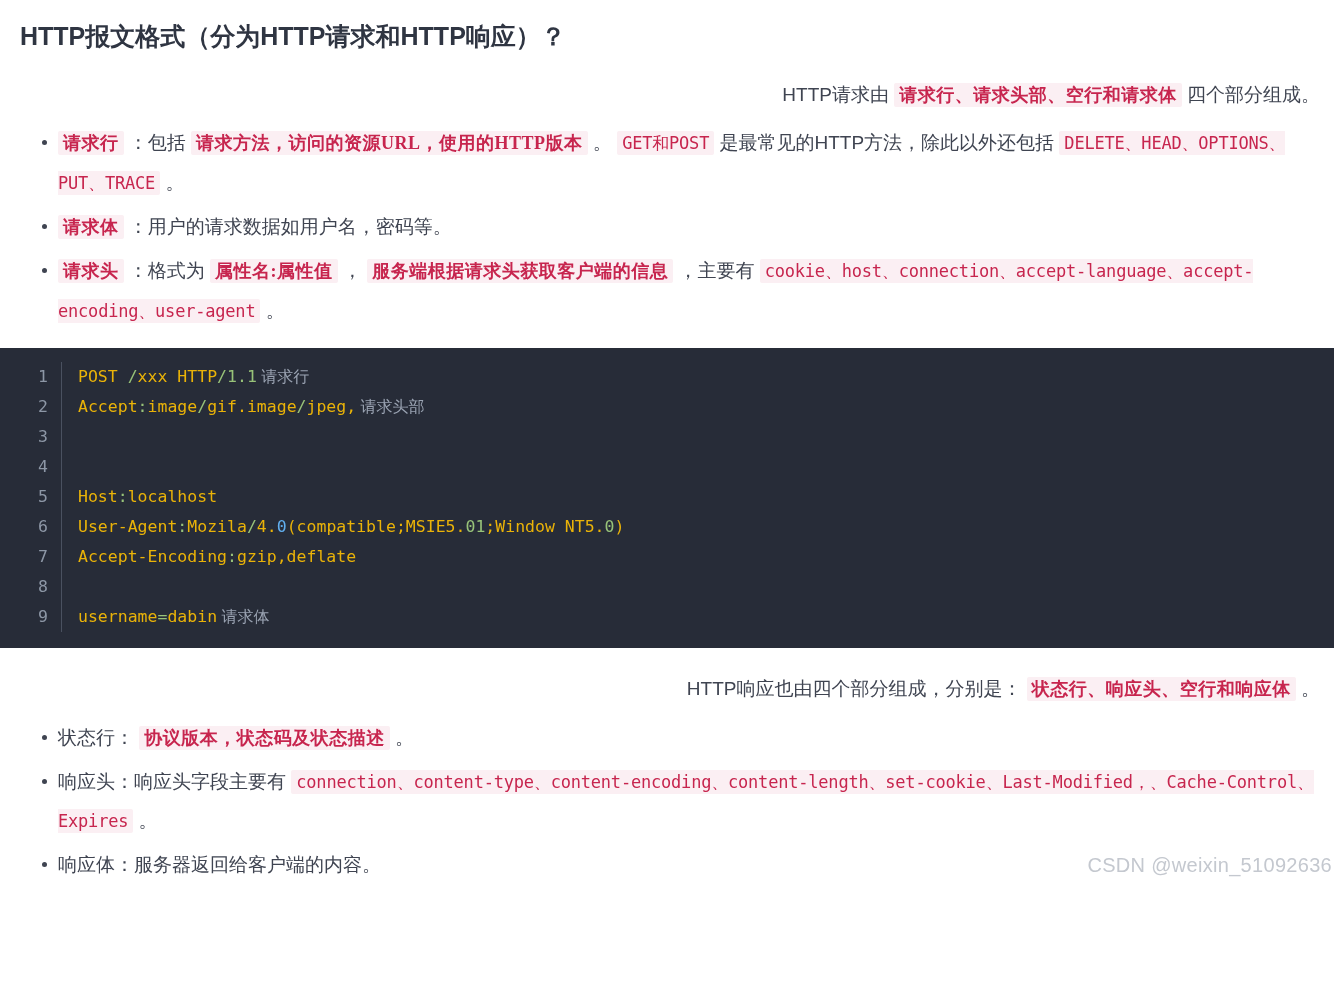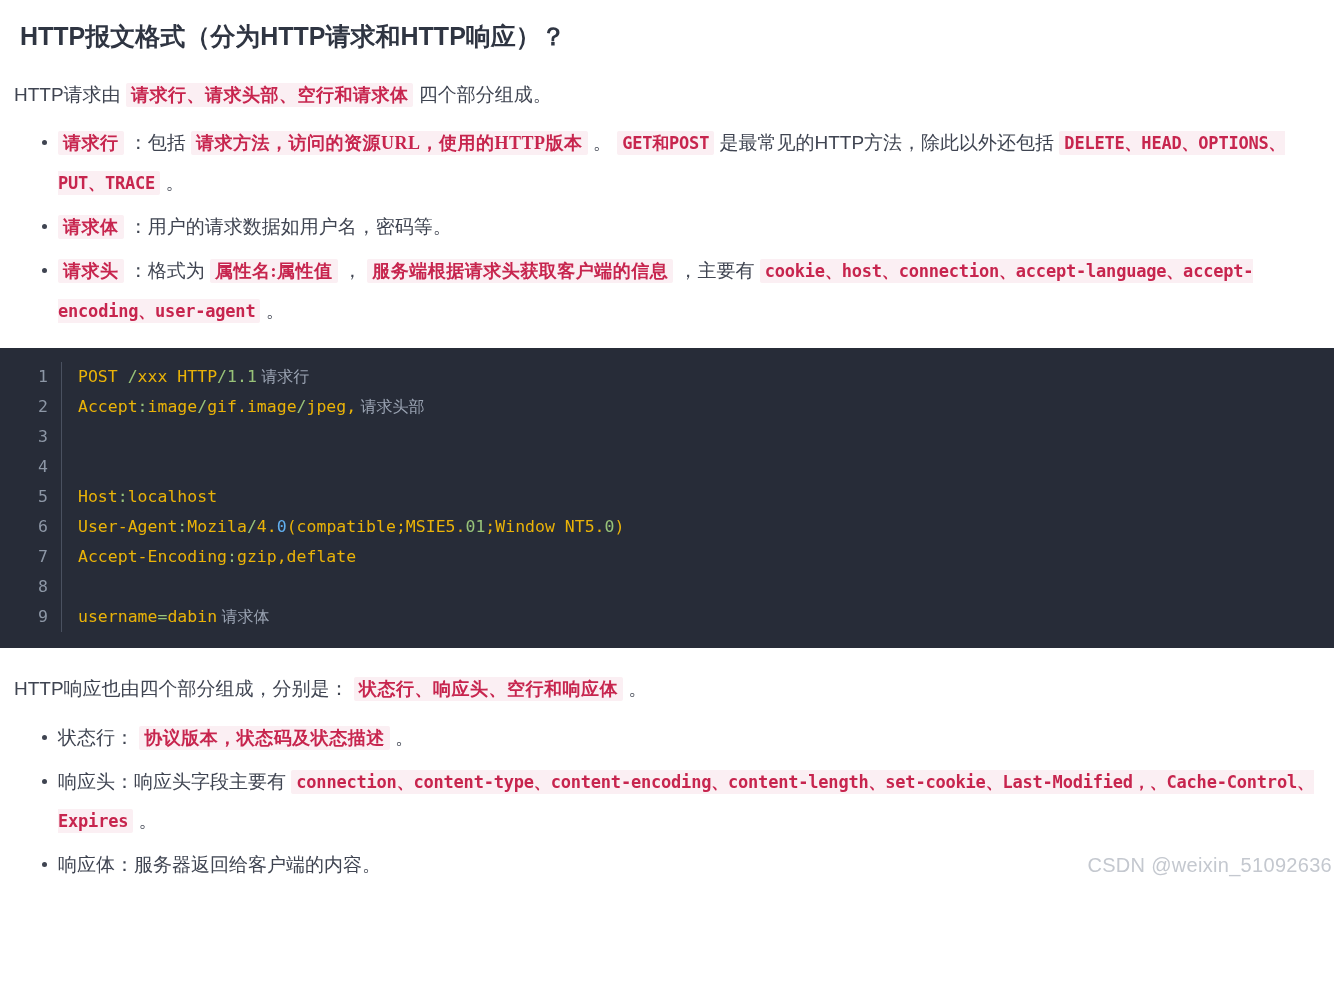--- a/index.html
+++ b/index.html
@@ -32,43 +32,44 @@
     margin: 6px;
     padding: 14px 0 10px 0;
     line-height: 1.35;
   }
 
   
   .para {
     font-size: 19px;
     line-height: 1.75;
     color: #3f4451;
-    margin: 14px 0 0 0;
+    margin: 14px 0 0 8px;
     font-weight: 400;
+    text-align: right;
   }
 
   
   .ic {
     background: #fbeff3;
     color: #c7254e;
     padding: 2px 5px;
     border-radius: 2px;
     font-size: 17px;
     line-height: 1.6;
     white-space: normal;
   }
   .ic-serif {
     font-family: "Liberation Serif", "DejaVu Serif", serif;
     font-weight: bold;
     font-size: 18px;
     letter-spacing: 0.5px;
   }
   .ic-mono {
     font-family: "DejaVu Sans Mono", "Liberation Mono", monospace;
-    font-weight: bold;
+    font-weight: normal;
     font-size: 17px;
     letter-spacing: -0.2px;
   }
 
   
   ul.bullets {
     margin: 12px 0 0 0;
     padding-left: 44px;
     list-style: none;
   }

